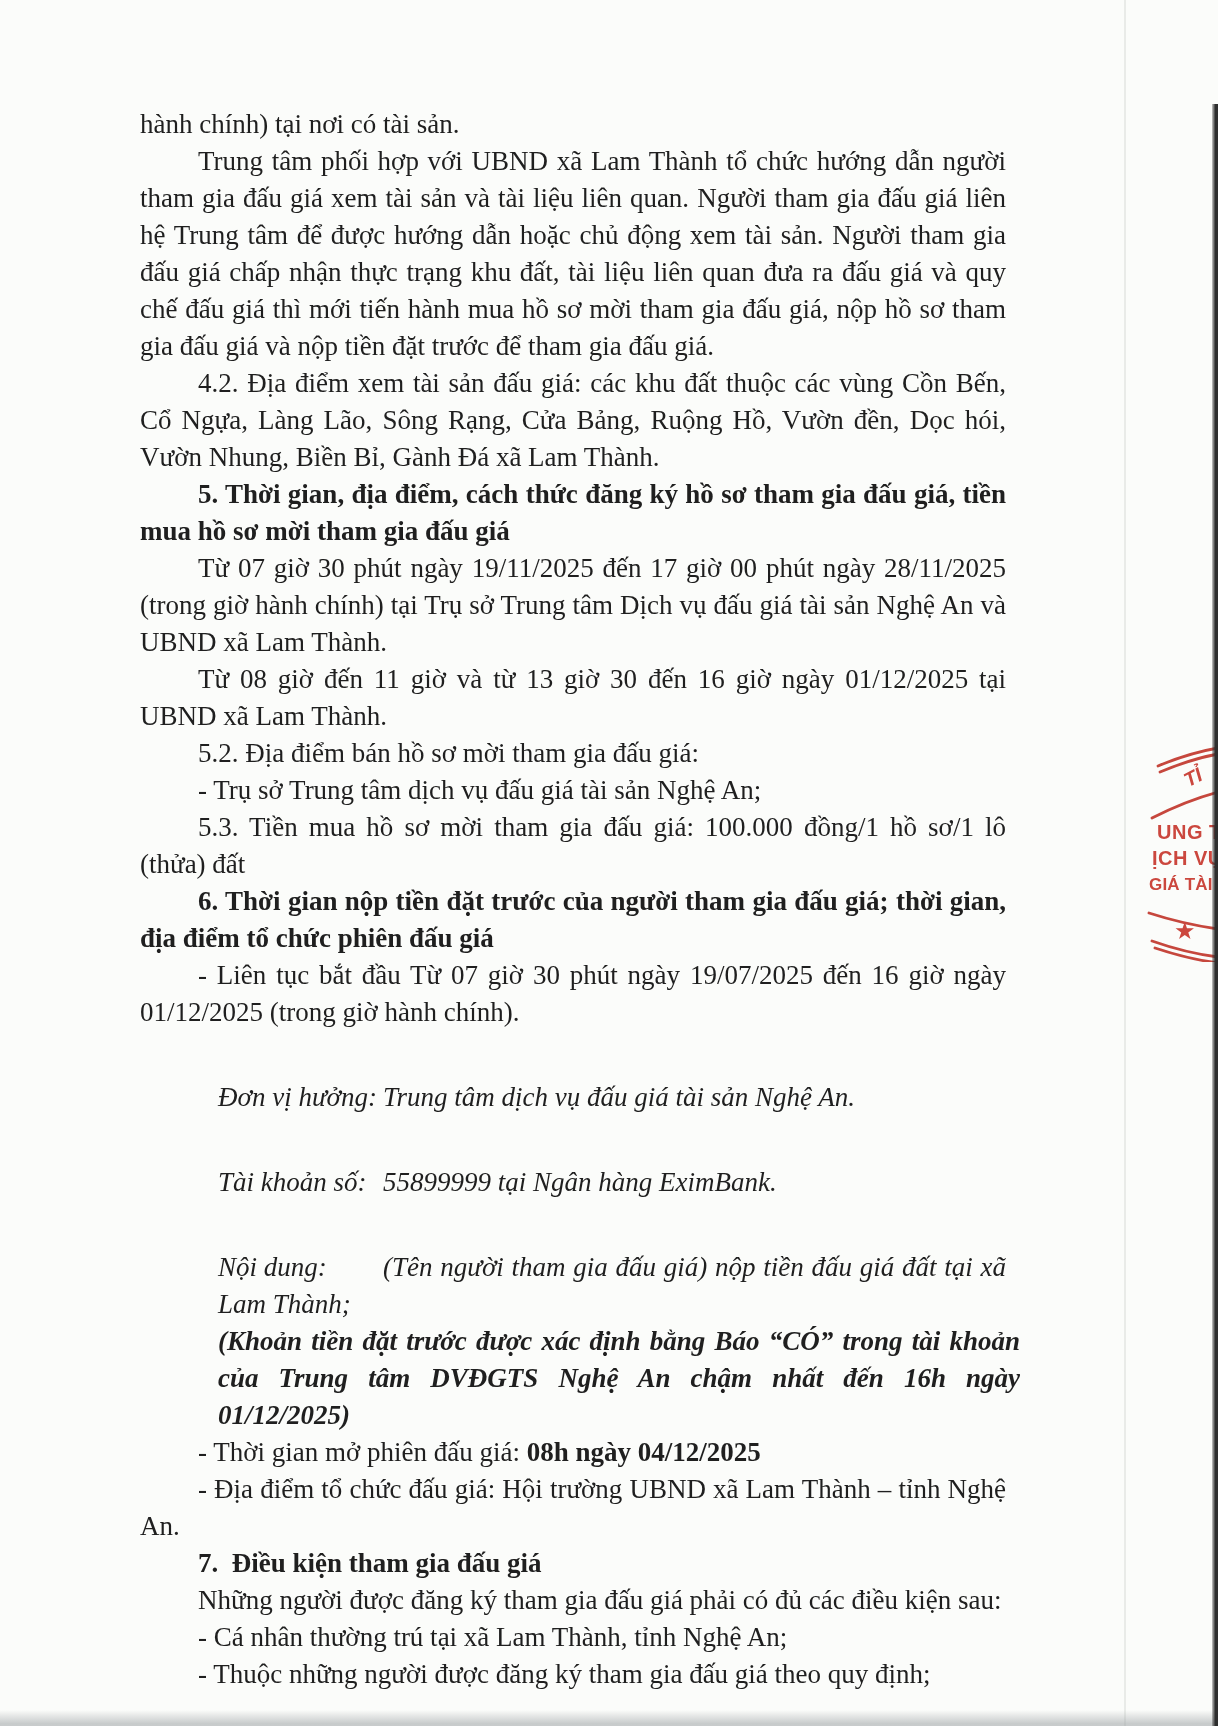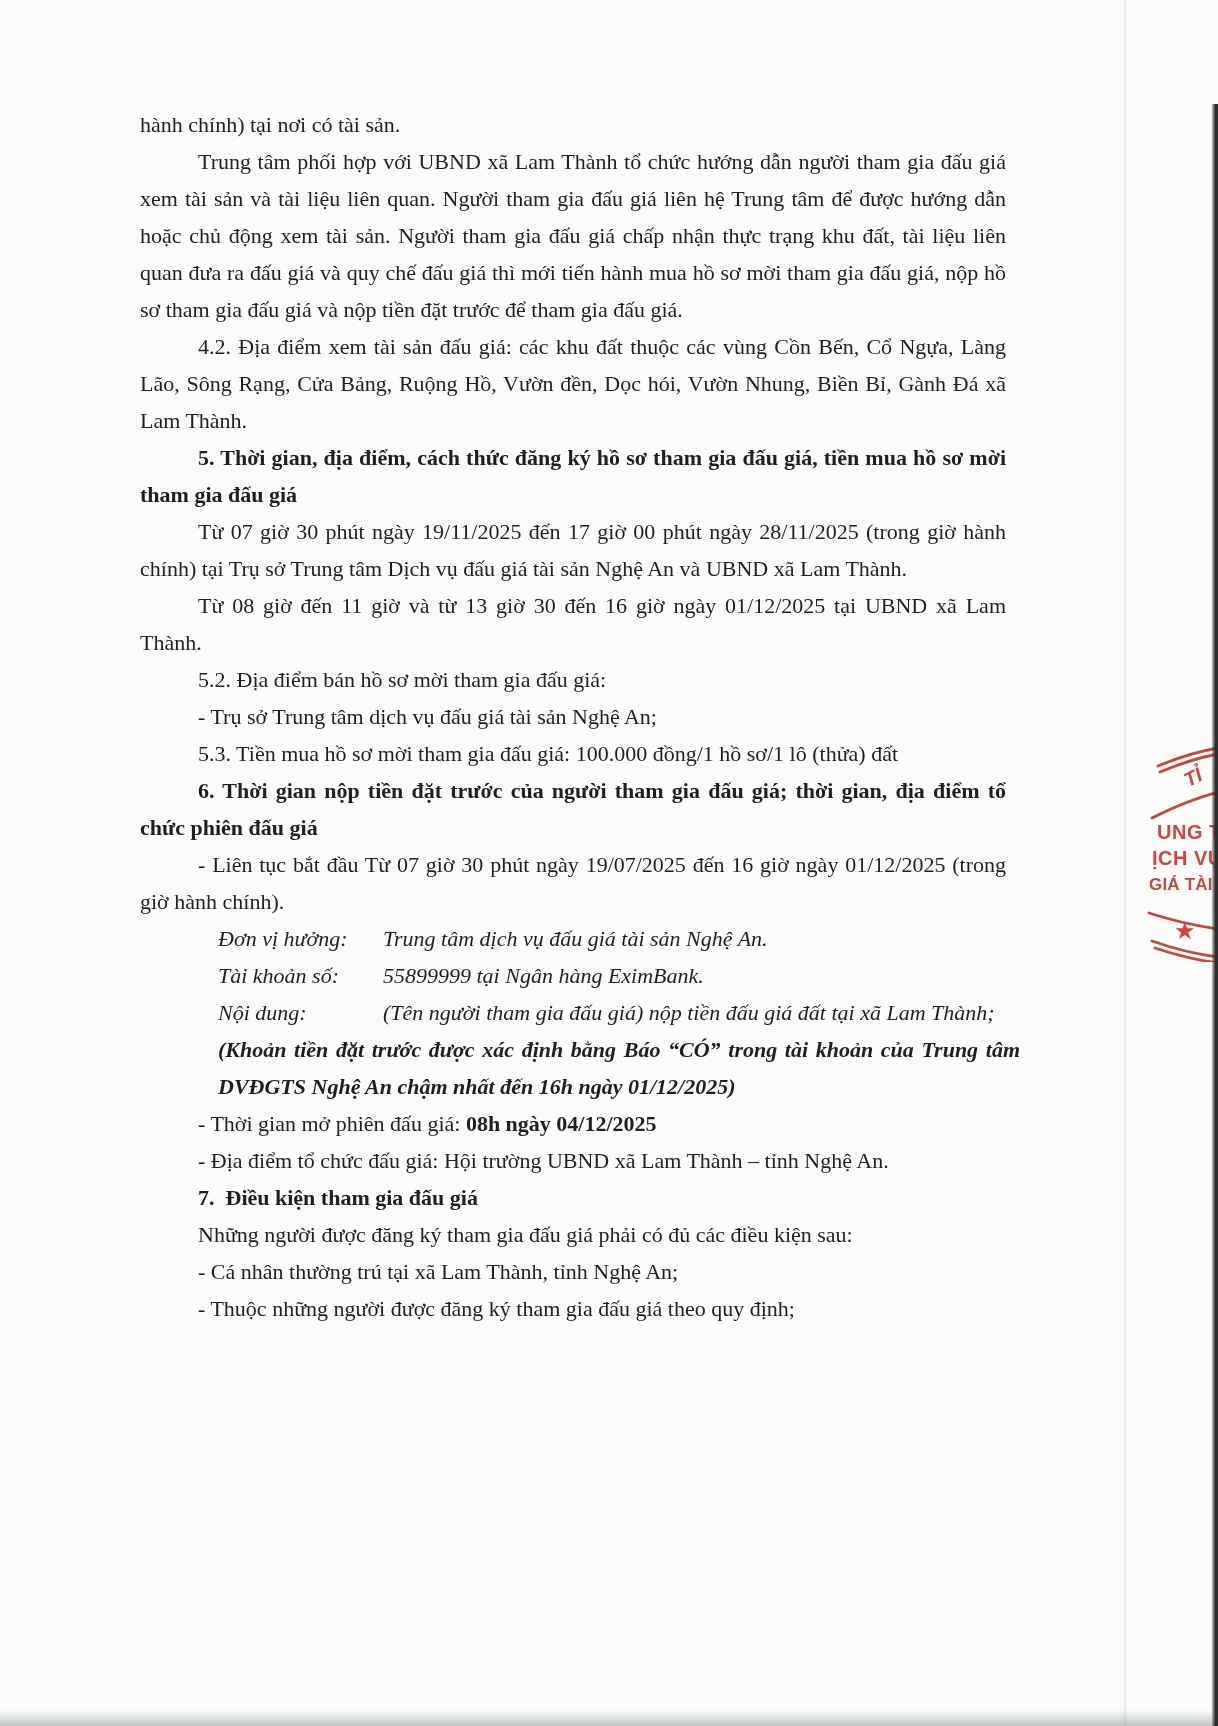--- a/index.html
+++ b/index.html
@@ -5,29 +5,29 @@
   html,body{margin:0;padding:0;}
   body{width:1218px;height:1726px;overflow:hidden;background:#e9e9e9;}
   .page{
     position:relative;width:1218px;height:1726px;overflow:hidden;
     background:#fbfcfa;
     font-family:"Liberation Serif","DejaVu Serif",serif;
     color:#1f1f1f;
   }
   .doc{
     position:absolute;left:140px;top:106px;width:866px;
-    font-size:22px;line-height:37px;
+    font-size:27px;line-height:37px;
   }
   .doc p{margin:0;text-align:justify;box-sizing:border-box;}
   .doc p.ind{text-indent:58px;}
   .doc p.lab{padding-left:78px;text-indent:0;}
   .doc p.wide{width:880px;font-weight:bold;}
   .doc span.b{font-weight:bold;}
   .doc span.i{font-style:italic;}
-  .doc span.label{display:inline-block;width:165px;font-style:italic;text-indent:0;}
+  .doc span.label{display:inline-block;width:165px;font-style:italic;text-indent:0;margin-top:48px;}
   
   .edge-right{
     position:absolute;top:104px;right:0;width:6px;height:1622px;
     background:linear-gradient(to right,rgba(45,45,45,.25),#2e2e2e 55%);
     z-index:30;
   }
   .edge-bottom{
     position:absolute;left:0;bottom:0;width:1218px;height:16px;
     background:linear-gradient(to bottom,rgba(158,163,166,0),rgba(158,163,166,.55) 85%);
     z-index:25;

